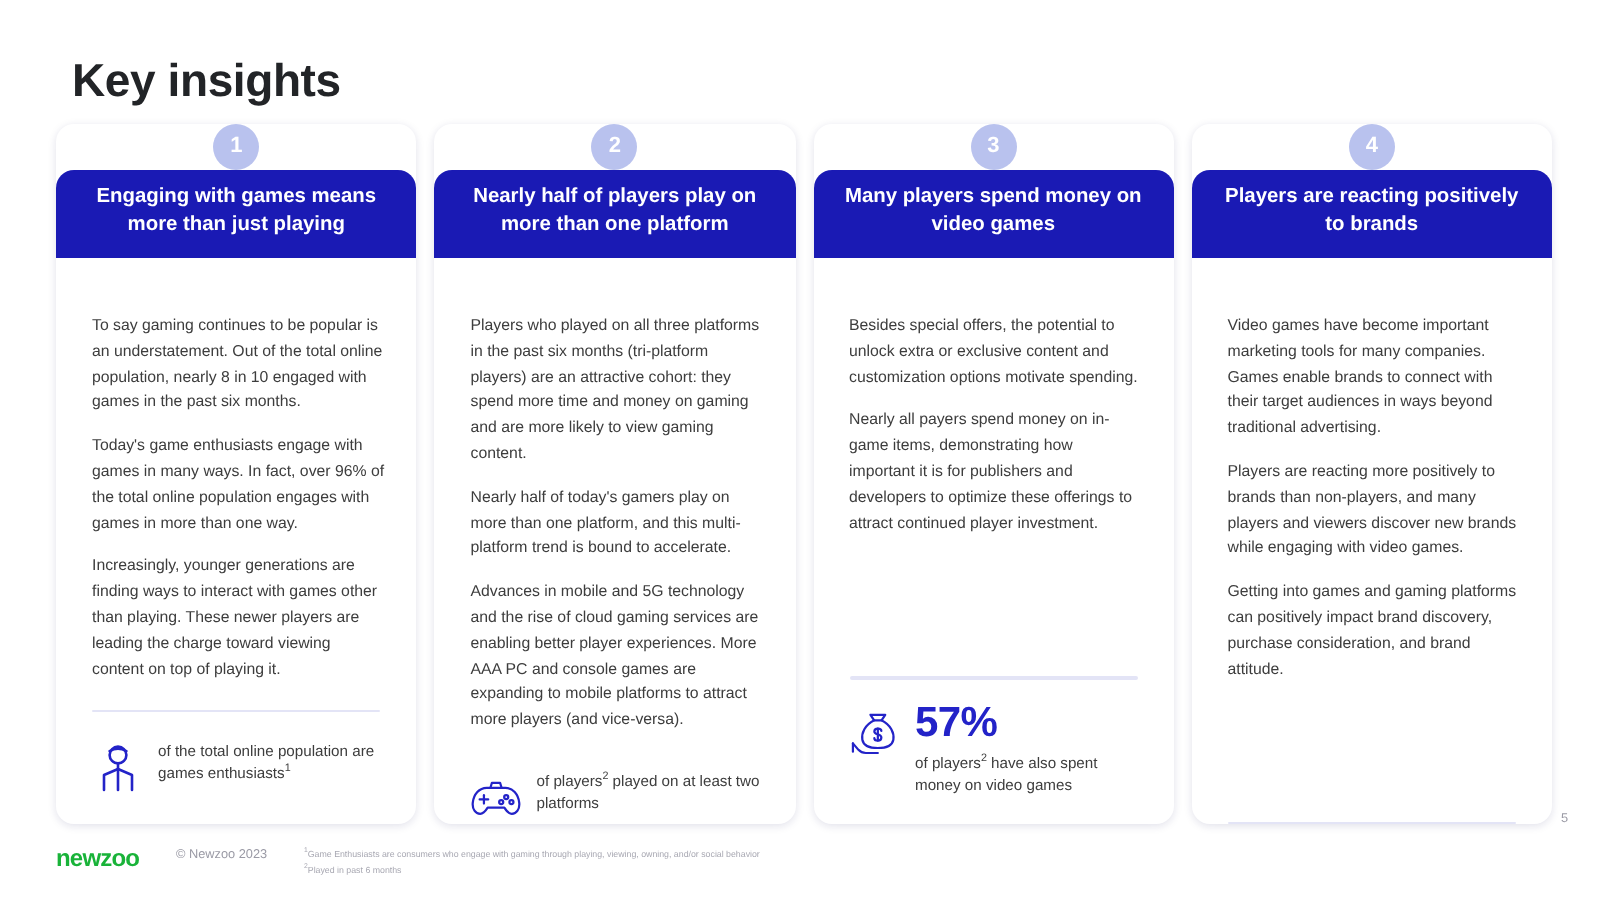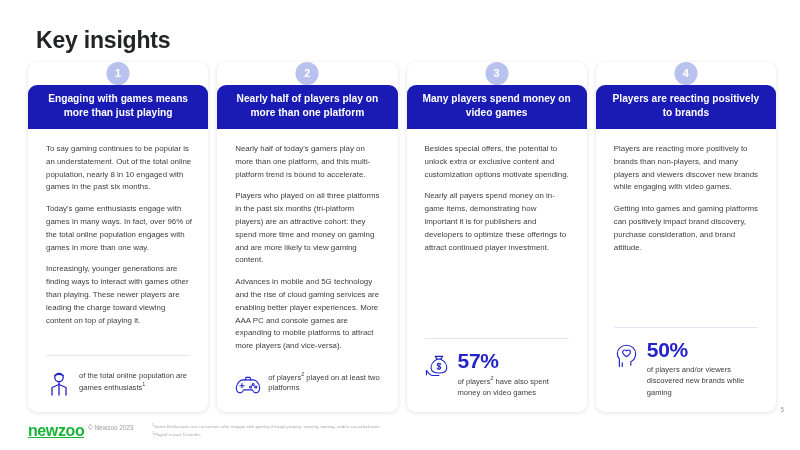--- a/index.html
+++ b/index.html
@@ -76,20 +76,21 @@
     font-size:10.2px;
     font-weight:700;
     text-align:center;
     line-height:1.35;
   }
 
   
   .card-body {
     padding:14px 16px 4px 18px;
     flex:1 1 auto;
+    margin-top:14px;
   }
   .card-body p {
     font-size:7.9px;
     line-height:1.62;
     color:#3d3d3d;
     margin-bottom:9px;
   }
   .card-body p:last-child { margin-bottom:0; }
 
   
@@ -133,25 +134,24 @@
 
   
   .footer {
     position:absolute;
     left:0; right:0; bottom:0;
     height:36px;
   }
   .logo {
     position:absolute;
     left:28px; top:8px;
-    font-size:16px;
+    font-size:12px;
     font-weight:800;
     color:#19b339;
     letter-spacing:-0.4px;
-    text-decoration:underline;
   }
   .copyright {
     position:absolute;
     left:88px; top:10px;
     font-size:6.4px;
     color:#9a9aa5;
   }
   .notes {
     position:absolute;
     left:152px; top:9px;
@@ -204,22 +204,22 @@
       </div>
     </div>
   </div>
 
   <div class="card">
     <div class="badge">2</div>
     <div class="card-header">
       <div class="card-header-text">Nearly half of players play on more than one platform</div>
     </div>
     <div class="card-body">
+      <p>Players who played on all three platforms in the past six months (tri-platform players) are an attractive cohort: they spend more time and money on gaming and are more likely to view gaming content.</p>
       <p>Nearly half of today's gamers play on more than one platform, and this multi-platform trend is bound to accelerate.</p>
-      <p>Players who played on all three platforms in the past six months (tri-platform players) are an attractive cohort: they spend more time and money on gaming and are more likely to view gaming content.</p>
       <p>Advances in mobile and 5G technology and the rise of cloud gaming services are enabling better player experiences. More AAA PC and console games are expanding to mobile platforms to attract more players (and vice-versa).</p>
     </div>
     <div class="divider"></div>
     <div class="stat">
       <div class="stat-icon">
         <svg width="26" height="20" viewBox="0 0 28 20" fill="none" stroke="#2323c8" stroke-width="1.2" stroke-linecap="round" stroke-linejoin="round">
           <path d="M9 4.5 H19 C23 4.5 26 8 26.5 12.5 C26.9 16 25 18.5 22.5 18.5 C20.5 18.5 19.5 16.8 18.5 15.2 H9.5 C8.5 16.8 7.5 18.5 5.5 18.5 C3 18.5 1.1 16 1.5 12.5 C2 8 5 4.5 9 4.5 Z"></path>
           <path d="M7.5 8.5 V13"></path>
           <path d="M5.2 10.8 H9.8"></path>
           <circle cx="19.5" cy="9.5" r="1.1"></circle>
@@ -261,38 +261,25 @@
       </div>
     </div>
   </div>
 
   <div class="card">
     <div class="badge">4</div>
     <div class="card-header">
       <div class="card-header-text">Players are reacting positively to brands</div>
     </div>
     <div class="card-body">
+      <p>Video games have become important marketing tools for many companies. Games enable brands to connect with their target audiences in ways beyond traditional advertising.</p>
       <p>Players are reacting more positively to brands than non-players, and many players and viewers discover new brands while engaging with video games.</p>
       <p>Getting into games and gaming platforms can positively impact brand discovery, purchase consideration, and brand attitude.</p>
     </div>
     <div class="divider"></div>
-    <div class="stat">
-      <div class="stat-icon">
-        <svg width="25" height="26" viewBox="0 0 26 26" fill="none" stroke="#2323c8" stroke-width="1.2" stroke-linecap="round" stroke-linejoin="round">
-          <path d="M17.5 22.5 V19 C20.5 17.3 22.5 14 22.5 10.6 C22.5 5.6 18.3 1.8 13 1.8 C7.7 1.8 3.5 5.6 3.5 10.6 C3.5 12.8 4.4 14.6 5.6 16 L5.6 19.3"></path>
-          <path d="M5.6 19.3 L5.6 24"></path>
-          <path d="M8.6 20 L8.6 24"></path>
-          <path d="M13 13.8 C10.6 11.9 9 10.7 9 9 C9 7.7 10 6.8 11.2 6.8 C12 6.8 12.6 7.2 13 7.8 C13.4 7.2 14 6.8 14.8 6.8 C16 6.8 17 7.7 17 9 C17 10.7 15.4 11.9 13 13.8 Z"></path>
-        </svg>
-      </div>
-      <div class="stat-text">
-        <div class="stat-value">50%</div>
-        <div class="stat-label"><span>of players and/or viewers discovered new brands while gaming</span><sup></sup><span></span></div>
-      </div>
-    </div>
   </div>
 
 </div>
 
 <div class="footer">
   <div class="logo">newzoo</div>
   <div class="copyright">© Newzoo 2023</div>
   <div class="notes">
     <div class="note"><sup>1</sup><span>Game Enthusiasts are consumers who engage with gaming through playing, viewing, owning, and/or social behavior</span></div>
     <div class="note"><sup>2</sup><span>Played in past 6 months</span></div>

